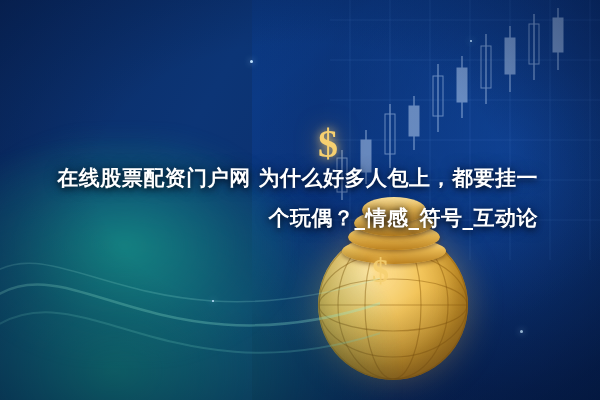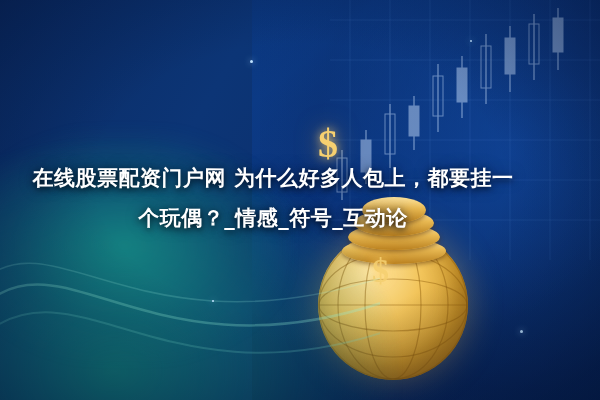--- a/index.html
+++ b/index.html
@@ -121,21 +121,21 @@
     border-radius: 50%;
     background: #bfe3ff;
     box-shadow: 0 0 6px #9fd3ff;
   }
 
   
   .headline {
     position: absolute;
     left: 0; top: 158px;
     width: 546px;
-    text-align: center;
+    text-align: right;
     color: #ffffff;
     font-size: 21px;
     line-height: 40px;
     font-weight: 700;
     letter-spacing: .5px;
     text-shadow: 0 2px 6px rgba(0,0,0,0.75), 0 0 14px rgba(0,20,60,0.7);
     font-family: "DejaVu Sans", sans-serif;
     white-space: pre-line;
     padding: 0 8px;
     box-sizing: border-box;

